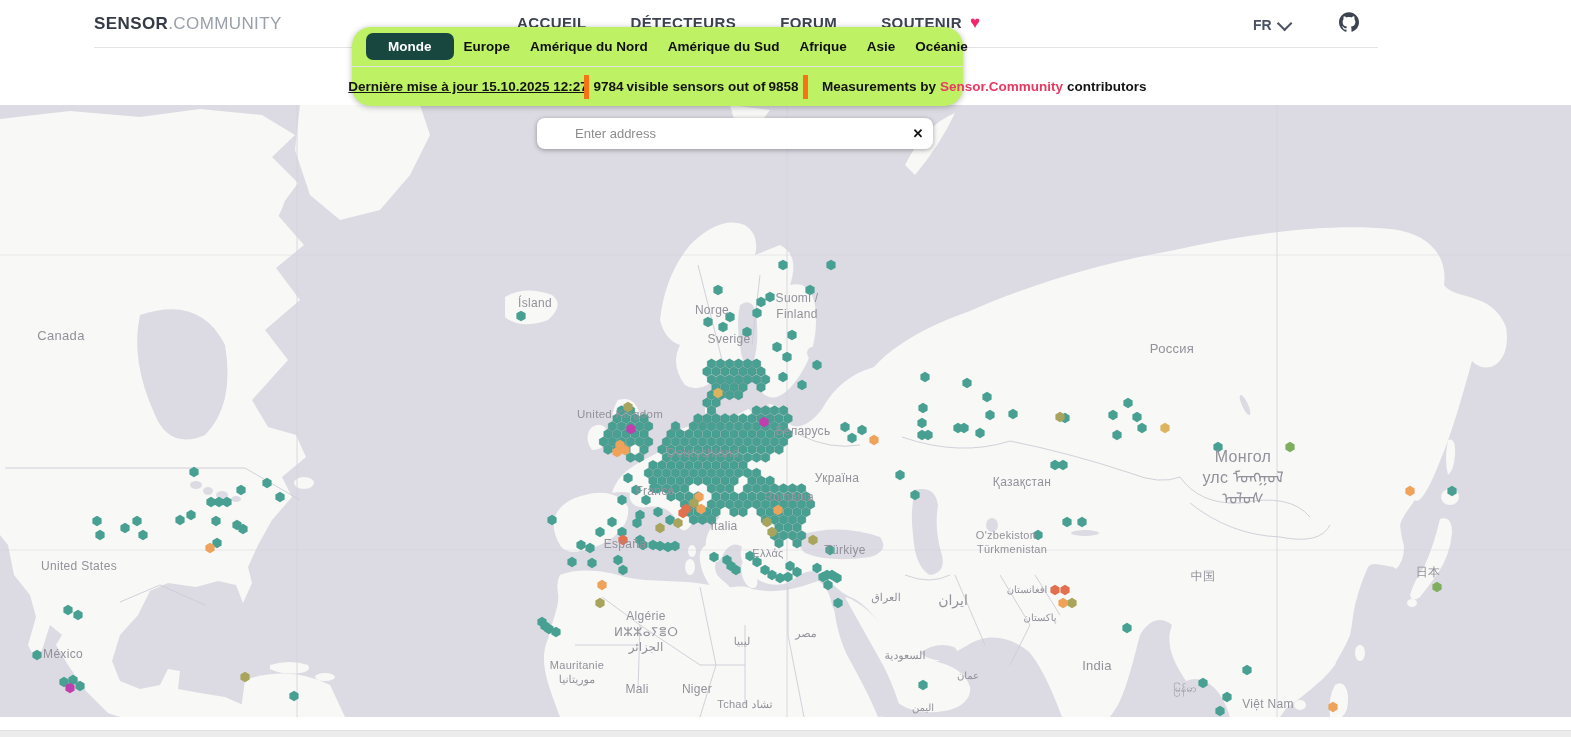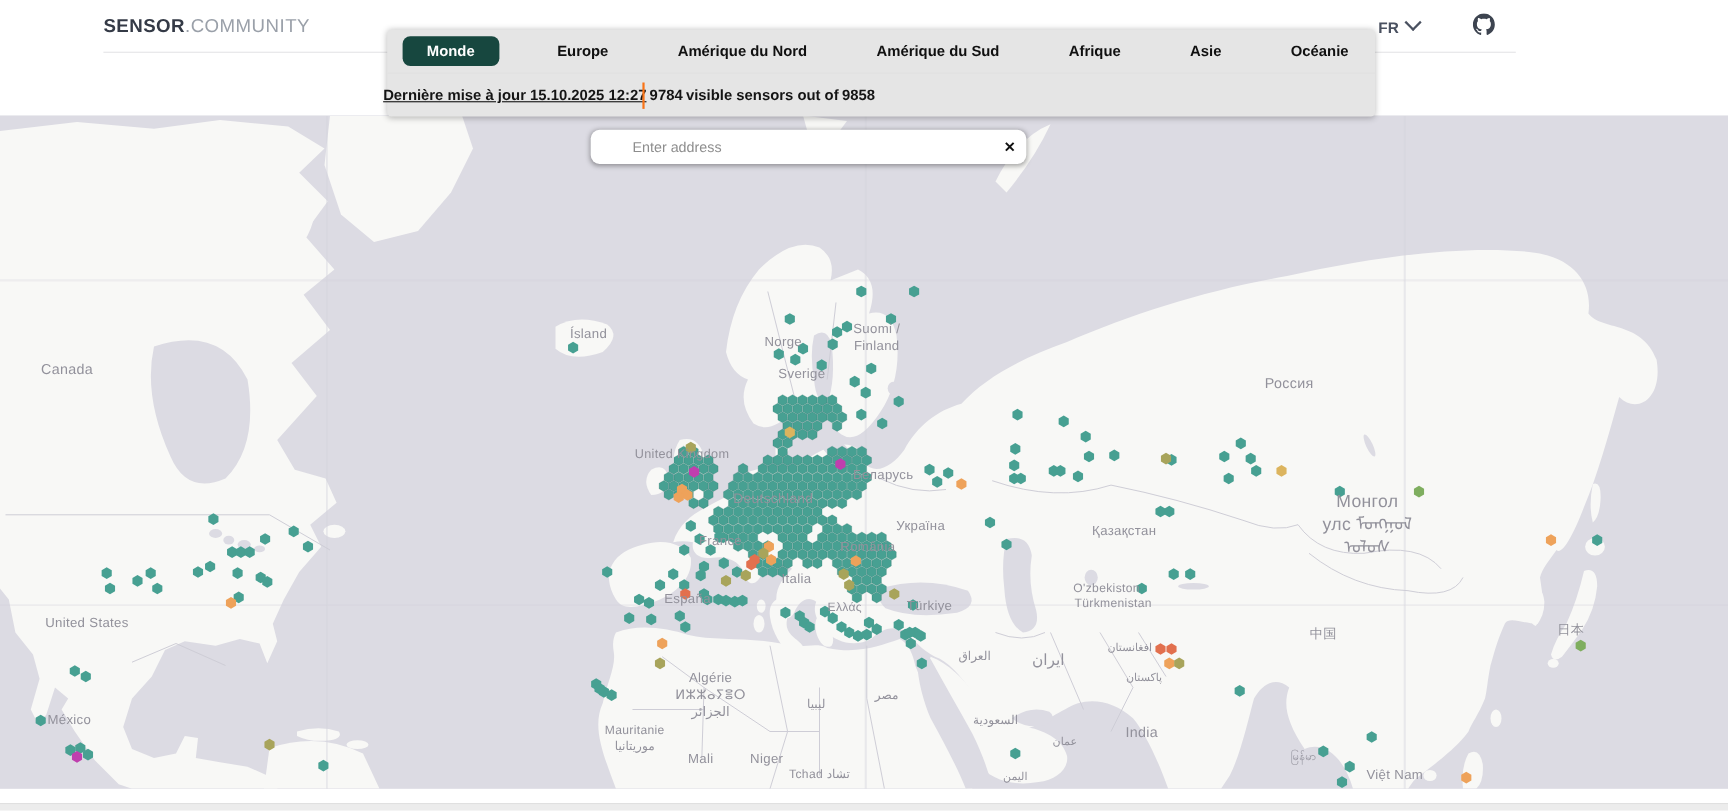--- a/index.html
+++ b/index.html
@@ -6,39 +6,39 @@
   .page{position:relative;width:1571px;height:737px;overflow:hidden;background:#fff;}
 
   
   .header{position:relative;width:100%;height:105px;background:#fff;}
   .logo{position:absolute;left:94px;top:14px;font-size:17px;letter-spacing:.4px;cursor:pointer;}
   .logo b{font-weight:800;color:#343a46;}
   .logo span{color:#9aa0a9;font-weight:400;}
   .main-nav{position:absolute;left:517px;top:14px;display:flex;gap:44px;align-items:center;}
   .nav-item{font-size:15px;font-weight:700;color:#3d4450;letter-spacing:.4px;cursor:pointer;display:flex;align-items:center;gap:8px;white-space:nowrap;}
   .heart{color:#f0266f;font-size:17px;line-height:1;}
-  .lang{position:absolute;left:1253px;top:17px;font-size:14px;font-weight:700;color:#4a5160;display:flex;gap:5px;cursor:pointer;}
+  .lang{position:absolute;left:1253px;top:17px;font-size:14px;font-weight:700;color:#4a5160;display:flex;align-items:center;gap:5px;cursor:pointer;}
   .chev{width:9px;height:9px;border-right:2px solid #4a5160;border-bottom:2px solid #4a5160;transform:rotate(45deg) translateY(-3px);}
   .gh{position:absolute;left:1339px;top:12px;width:20px;height:20px;cursor:pointer;}
   .gh svg{width:20px;height:20px;fill:#3d4450;}
   .header-rule{position:absolute;left:94px;top:47px;width:1284px;height:1px;background:#e4e4e6;}
 
   
   .map{position:absolute;left:0;top:105px;width:1571px;height:612px;background:#dcdbe3;overflow:hidden;}
   .map svg.base{position:absolute;left:0;top:0;}
   .map-label{position:absolute;transform:translate(-50%,-50%);color:#92919b;text-align:center;line-height:1.3;white-space:pre-line;letter-spacing:.3px;pointer-events:none;}
 
   
-  .panel{position:absolute;left:352px;top:27px;width:898px;background:#e5e5e5;border-radius:4px;box-shadow:0 1px 6px rgba(0,0,0,.28);z-index:5;}
+  .panel{position:absolute;left:352px;top:27px;width:611px;background:#bef264;border-radius:19px;box-shadow:0 1px 6px rgba(0,0,0,.28);z-index:5;}
   .tabs{display:flex;align-items:center;justify-content:space-between;height:39px;padding:0 14px;}
   .tab{font-size:13.5px;font-weight:700;color:#101010;cursor:pointer;padding:6px 10px;border-radius:7px;white-space:nowrap;}
   .tab.active{background:#17473f;color:#fff;padding:6px 22px;}
   .statusbar{display:flex;align-items:center;height:39px;border-top:1px solid #e2e2e2;font-size:13.5px;font-weight:700;color:#141414;}
   .seg{display:flex;align-items:center;justify-content:center;height:24px;padding:0 14px;white-space:nowrap;}
-  .seg + .seg{border-left:2px solid #f97316;}
+  .seg + .seg{border-left:5px solid #f97316;}
   .seg1{width:204px;text-decoration:underline;}.seg2{width:186px;}.seg3{flex:1;}
   .pink{color:#e83a60;margin:0 4px;cursor:pointer;}
   .seg .gap{margin:0 3px;}
 
   
   .search{position:absolute;left:537px;top:118px;width:396px;height:31px;background:#fff;border-radius:8px;box-shadow:0 1px 5px rgba(0,0,0,.35);display:flex;align-items:center;z-index:5;}
   .search input{flex:1;border:none;outline:none;background:transparent;padding:0 10px 0 18px;font-size:13px;color:#333;font-family:"Liberation Sans",sans-serif;margin-left:20px;}
   .search input::placeholder{color:#8d8d8d;}
   .clear-btn{width:30px;text-align:center;font-size:13px;font-weight:700;color:#111;cursor:pointer;user-select:none;}
 
@@ -47,20 +47,35 @@
 </style>
 </head>
 <body>
 
 <div class="page">
 
   <div class="header">
     <div class="logo">
       <b>SENSOR</b><span>.COMMUNITY</span>
     </div>
+    <nav class="main-nav">
+        <div class="nav-item">
+          <span>ACCUEIL</span>
+        </div>
+        <div class="nav-item">
+          <span>DÉTECTEURS</span>
+        </div>
+        <div class="nav-item">
+          <span>FORUM</span>
+        </div>
+        <div class="nav-item">
+          <span>SOUTENIR</span>
+          <span class="heart">♥</span>
+        </div>
+      </nav>
     <div class="lang">
       <span>FR</span>
       <span class="chev"></span>
     </div>
     <div class="gh">
       <svg viewBox="0 0 24 24">
           <path d="M12 .297c-6.63 0-12 5.373-12 12 0 5.303 3.438 9.8 8.205 11.385.6.113.82-.258.82-.577 0-.285-.01-1.04-.015-2.04-3.338.724-4.042-1.61-4.042-1.61C4.422 18.07 3.633 17.7 3.633 17.7c-1.087-.744.084-.729.084-.729 1.205.084 1.838 1.236 1.838 1.236 1.07 1.835 2.809 1.305 3.495.998.108-.776.417-1.305.76-1.605-2.665-.3-5.466-1.332-5.466-5.93 0-1.31.465-2.38 1.235-3.22-.135-.303-.54-1.523.105-3.176 0 0 1.005-.322 3.3 1.23.96-.267 1.98-.399 3-.405 1.02.006 2.04.138 3 .405 2.28-1.552 3.285-1.23 3.285-1.23.645 1.653.24 2.873.12 3.176.765.84 1.23 1.91 1.23 3.22 0 4.61-2.805 5.625-5.475 5.92.42.36.81 1.096.81 2.22 0 1.606-.015 2.896-.015 3.286 0 .315.21.69.825.57C20.565 22.092 24 17.592 24 12.297c0-6.627-5.373-12-12-12"></path>
         </svg>
     </div>
     <div class="header-rule"></div>
@@ -590,21 +605,21 @@
         <div class="map-label" style="left: 803px; top: 327px; font-size: 12px;">Беларусь</div>
         <div class="map-label" style="left: 1172px; top: 244px; font-size: 13px;">Россия</div>
         <div class="map-label" style="left: 1022px; top: 378px; font-size: 12px;">Қазақстан</div>
         <div class="map-label" style="left: 1006px; top: 430px; font-size: 11px;">O'zbekiston</div>
         <div class="map-label" style="left: 976px; top: 444px; font-size: 11px; margin-left: 36px;">Türkmenistan</div>
         <div class="map-label" style="left: 1243px; top: 373px; font-size: 16px;">Монгол
 улс ᠮᠣᠩᠭᠣᠯ
 ᠤᠯᠤᠰ</div>
         <div class="map-label" style="left: 1203px; top: 472px; font-size: 12px;">中国</div>
         <div class="map-label" style="left: 1428px; top: 468px; font-size: 12px;">日本</div>
-        <div class="map-label" style="left: 1038px; top: 561px; font-size: 13px;">India</div>
+        <div class="map-label" style="left: 1097px; top: 561px; font-size: 13px;">India</div>
         <div class="map-label" style="left: 1268px; top: 600px; font-size: 12px;">Việt Nam</div>
         <div class="map-label" style="left: 646px; top: 527px; font-size: 12px;">Algérie
 ⵍⵣⵣⴰⵢⴻⵔ
 الجزائر</div>
         <div class="map-label" style="left: 577px; top: 567px; font-size: 11px;">Mauritanie
 موريتانيا</div>
         <div class="map-label" style="left: 637px; top: 585px; font-size: 12px;">Mali</div>
         <div class="map-label" style="left: 697px; top: 585px; font-size: 12px;">Niger</div>
         <div class="map-label" style="left: 745px; top: 599px; font-size: 11px;">Tchad تشاد</div>
         <div class="map-label" style="left: 810px; top: 596px; font-size: 11px; margin-top: 48px;">السودان</div>
@@ -631,20 +646,25 @@
         <div class="tab">Asie</div>
         <div class="tab">Océanie</div>
       </div>
     <div class="statusbar">
       <div class="seg seg1">Dernière mise à jour 15.10.2025 12:27</div>
       <div class="seg seg2">
         <span>9784</span>
         <span class="gap">visible sensors out of</span>
         <span>9858</span>
       </div>
+      <div class="seg seg3">
+        <span>Measurements by</span>
+        <span class="pink">Sensor.Community</span>
+        <span>contributors</span>
+      </div>
     </div>
   </div>
 
   <div class="search">
     <input type="text" placeholder="Enter address" style="">
     <div class="clear-btn">✕</div>
   </div>
 
   <div class="footer-strip"></div>
 </div>

